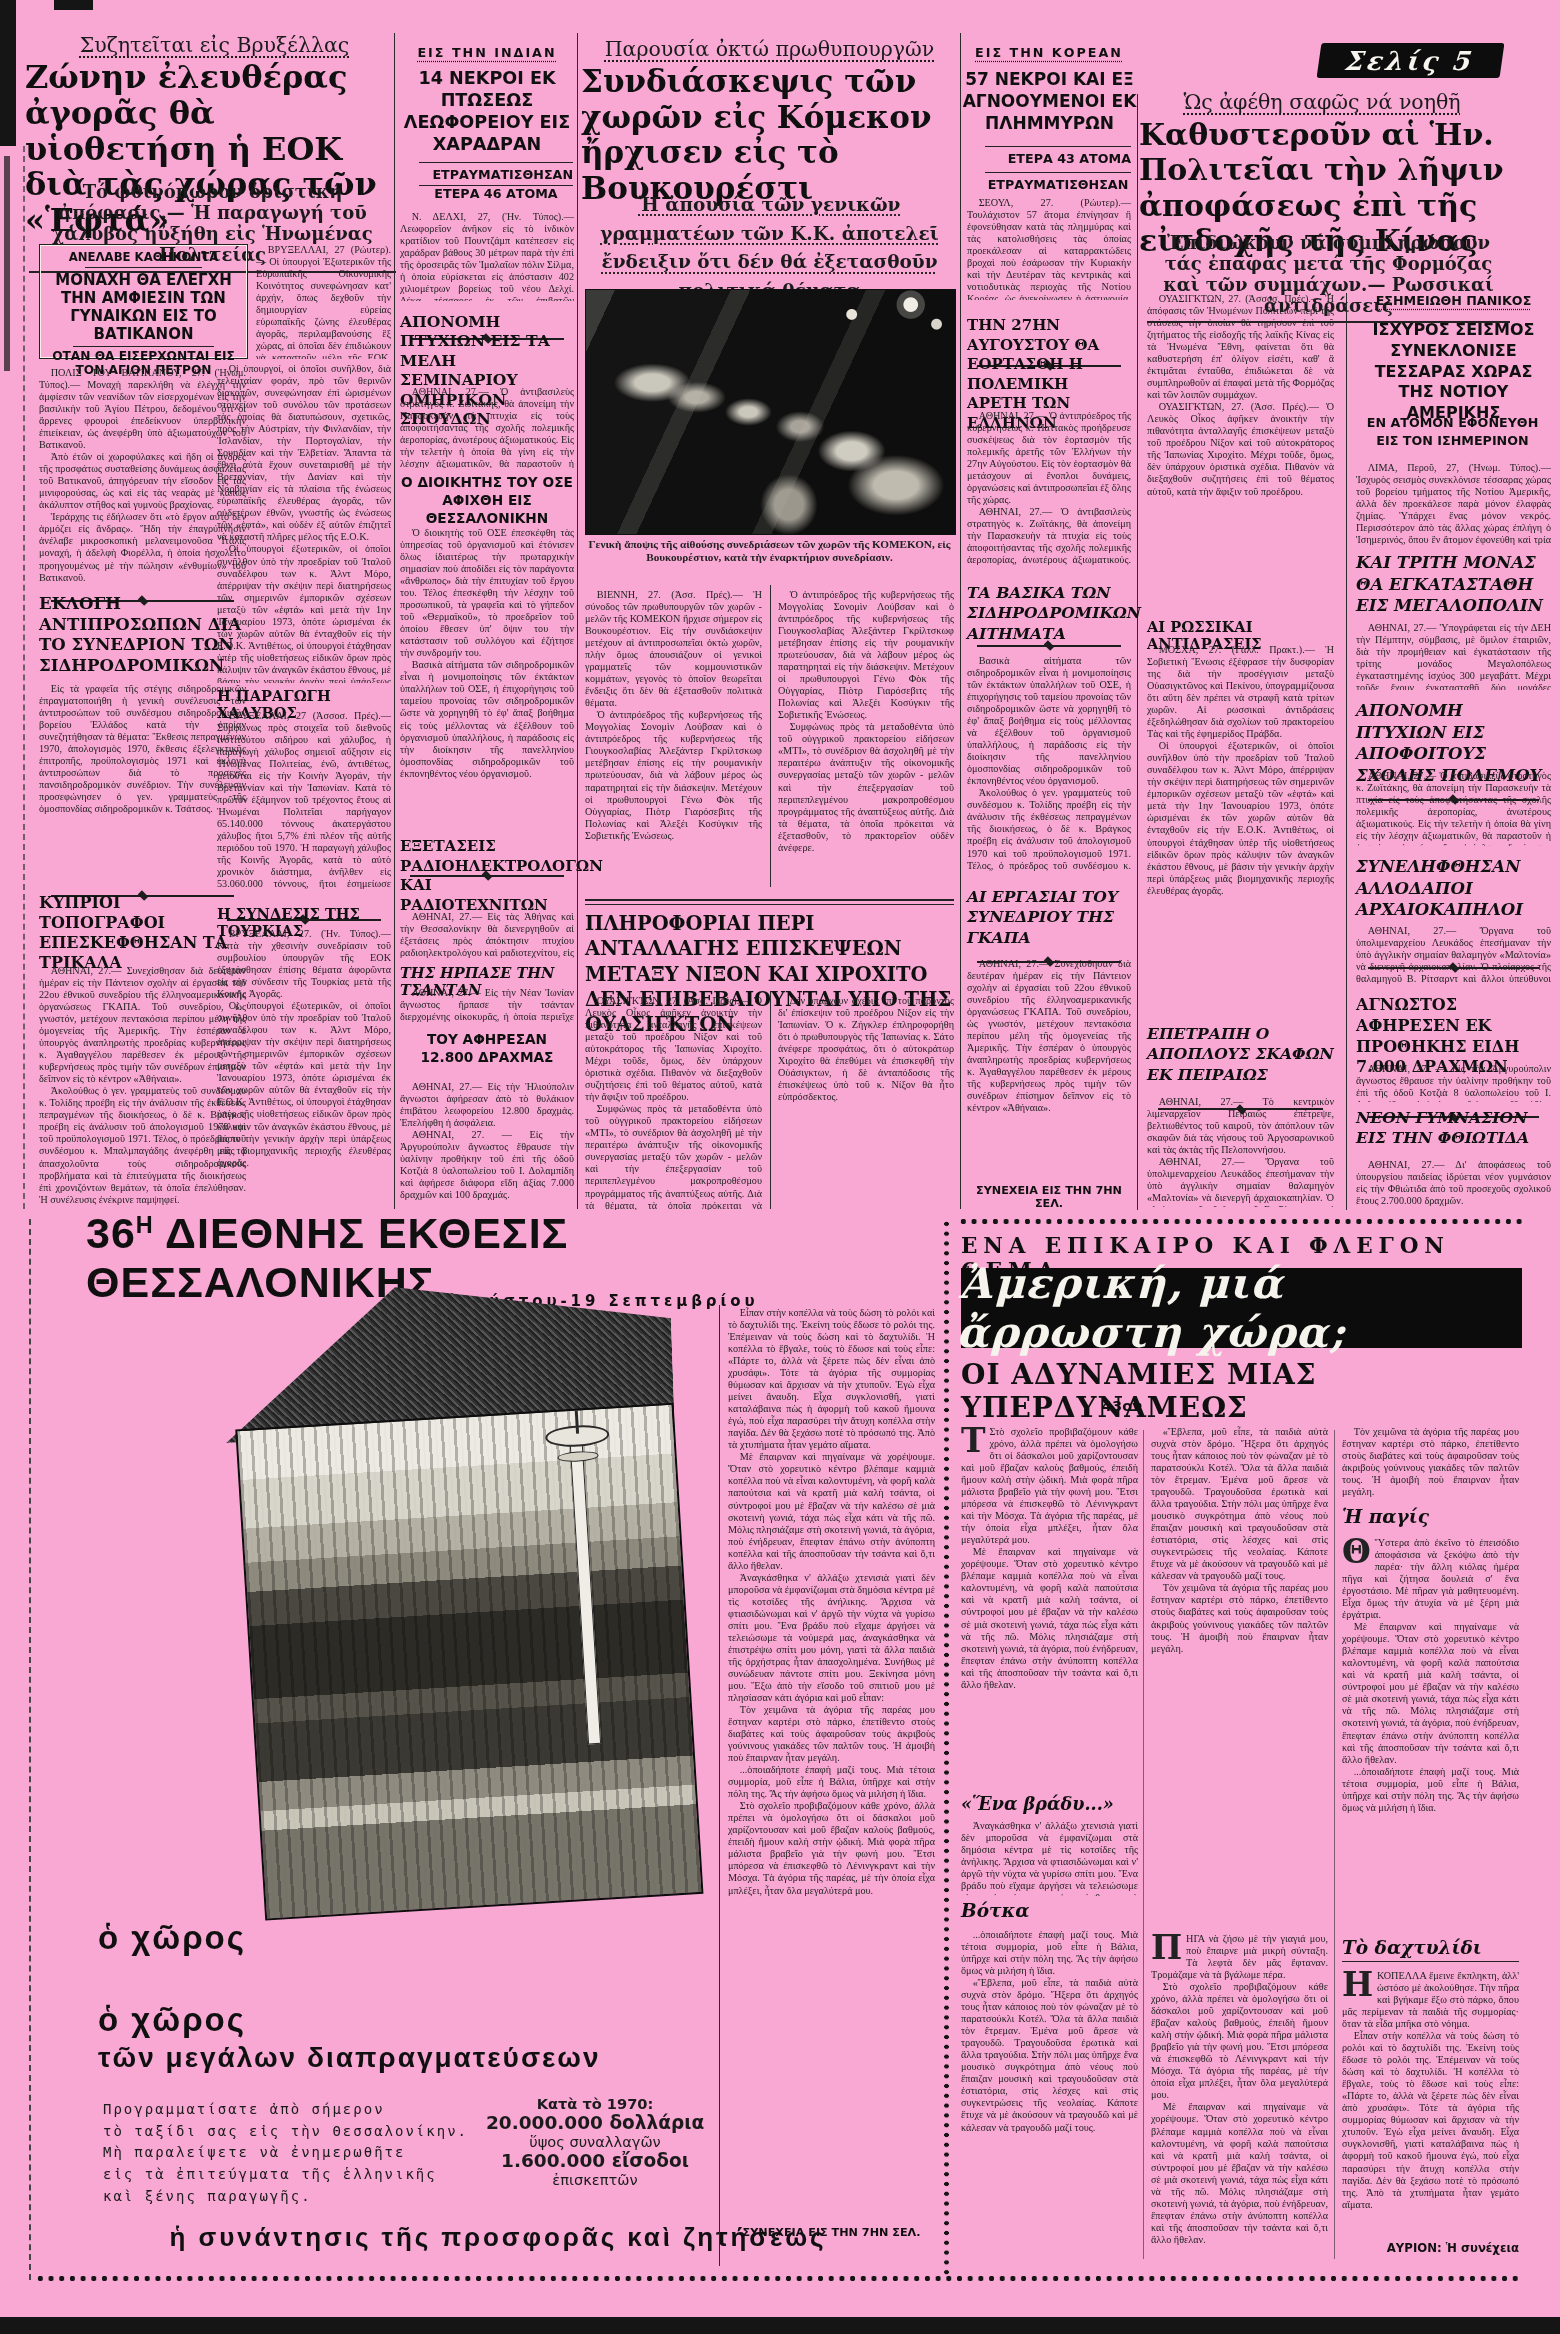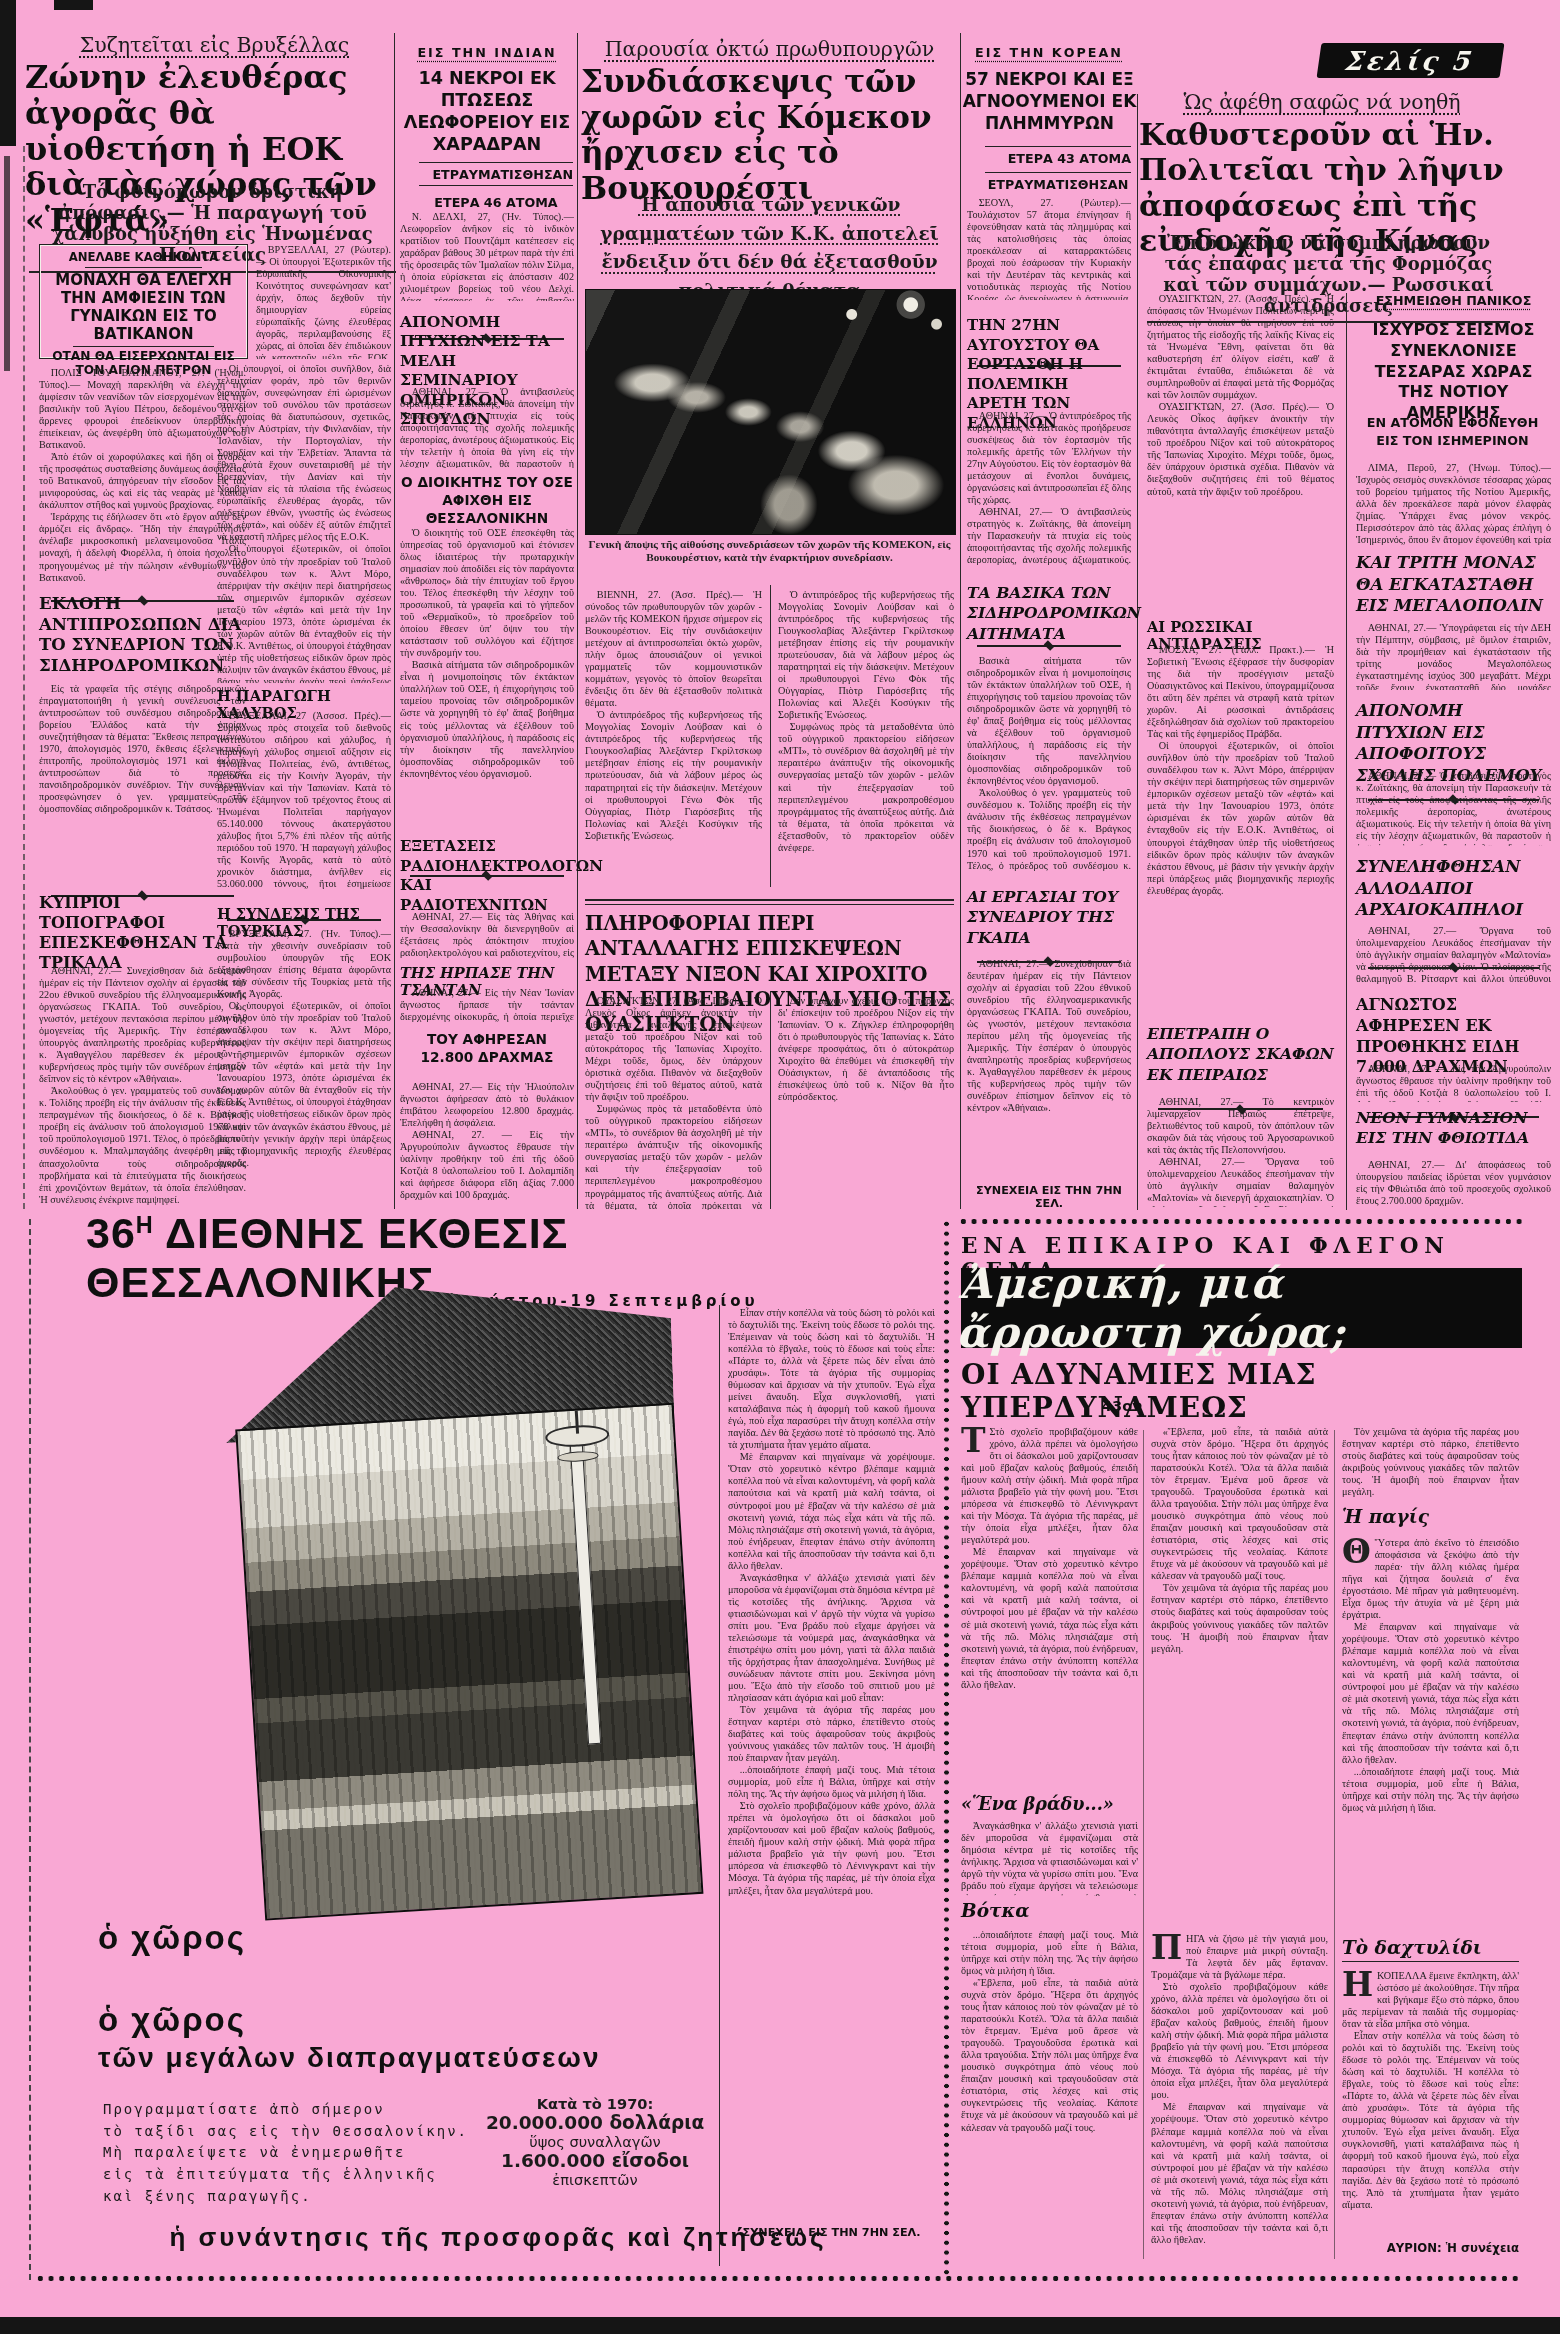--- a/index.html
+++ b/index.html
@@ -63,21 +63,21 @@
   <div class="abs smudge" style="left:54px;top:0;width:39px;height:9.8px"></div>
   <div class="abs vrd" style="left:23.4px;top:146px;height:1063px;opacity:.75"></div>
 
   <div class="abs kick u" style="left:33px;top:33px;width:363px;font-size:20.5px">Συζητεῖται εἰς Βρυξέλλας</div>
   <div class="abs hd" style="left:25px;top:60px;width:374px;font-size:32px;line-height:1.12">Ζώνην ἐλευθέρας ἀγορᾶς θὰ υἱοθετήση ἡ ΕΟΚ διὰ τὰς χώρας τῶν «Ἑφτά»</div>
   <div class="abs deck" style="left:29px;top:181px;width:367px;font-size:18px;border-bottom:2px solid #222;padding-bottom:5.9px">Τό φθινόπωρον ὁριστική ἀπόφασις.— Ἡ παραγωγή τοῦ χάλυβος ηὐξήθη εἰς Ἡνωμένας Πολιτείας</div>
 
   <div class="abs hs u" style="left:400px;top:45px;width:174px;font-size:12.7px;letter-spacing:2px">ΕΙΣ ΤΗΝ ΙΝΔΙΑΝ</div>
   <div class="abs hs" style="left:400px;top:68px;width:174px;font-size:17.6px;line-height:1.25">14 ΝΕΚΡΟΙ ΕΚ ΠΤΩΣΕΩΣ ΛΕΩΦΟΡΕΙΟΥ ΕΙΣ ΧΑΡΑΔΡΑΝ</div>
   <div class="abs hs" style="left:419px;top:162px;width:154px;font-size:12.7px;border-top:1.5px solid #222;padding-top:3.9px;text-align:right">ΕΤΡΑΥΜΑΤΙΣΘΗΣΑΝ</div>
-  <div class="abs hs" style="left:419px;top:185px;width:154px;font-size:12.7px;border-top:1.5px solid #222;padding-top:9px">ΕΤΕΡΑ 46 ΑΤΟΜΑ</div>
+  <div class="abs hs" style="left:419px;top:185px;width:154px;font-size:12.7px;border-top:1.5px solid #222;padding-top:0">ΕΤΕΡΑ 46 ΑΤΟΜΑ</div>
   <div class="abs b" style="left:400px;top:211px;width:174px;height:90px">
       <div>Ν. ΔΕΛΧΙ, 27, (Ἡν. Τύπος).— Λεωφορεῖον ἀνῆκον εἰς τὸ ἰνδικὸν κρατίδιον τοῦ Πουντζάμπ κατέπεσεν εἰς χαράδραν βάθους 30 μέτρων παρὰ τὴν ἐπὶ τῆς ὀροσειρᾶς τῶν Ἱμαλαΐων πόλιν Σίλμα, ἡ ὁποία εὑρίσκεται εἰς ἀπόστασιν 402 χιλιομέτρων βορείως τοῦ νέου Δελχί. Δέκα τέσσαρες ἐκ τῶν ἐπιβατῶν ἐφονεύθησαν καὶ ἕτεροι 45 ἐτραυματίσθησαν, ὡς μετέδωσε τὸ ἰνδικὸν πρακτορεῖον εἰδήσεων.</div>
     </div>
 
   <div class="abs kick u" style="left:585px;top:37px;width:369px;font-size:20.5px">Παρουσία ὀκτώ πρωθυπουργῶν</div>
   <div class="abs hd" style="left:581px;top:64px;width:376px;font-size:31px;line-height:1.15">Συνδιάσκεψις τῶν χωρῶν εἰς Κόμεκον ἤρχισεν εἰς τὸ Βουκουρέστι</div>
   <div class="abs deck u" style="left:589px;top:191px;width:361px;font-size:18.5px;line-height:1.55">Ἡ ἀπουσία τῶν γενικῶν γραμματέων τῶν Κ.Κ. ἀποτελεῖ ἔνδειξιν ὅτι δέν θά ἐξετασθοῦν πολιτικά θέματα</div>
   <div class="abs photo" style="left:585px;top:289px;width:369px;height:244px;border:1px solid #111"></div>
   <div class="abs b ctr" style="left:585px;top:538px;width:369px;height:39px;font-size:11.2px;font-weight:700">
       <div style="text-indent:0">Γενικὴ ἄποψις τῆς αἰθούσης συνεδριάσεων τῶν χωρῶν τῆς ΚΟΜΕΚΟΝ, εἰς Βουκουρέστιον, κατὰ τὴν ἐναρκτήριον συνεδρίασιν.</div>

